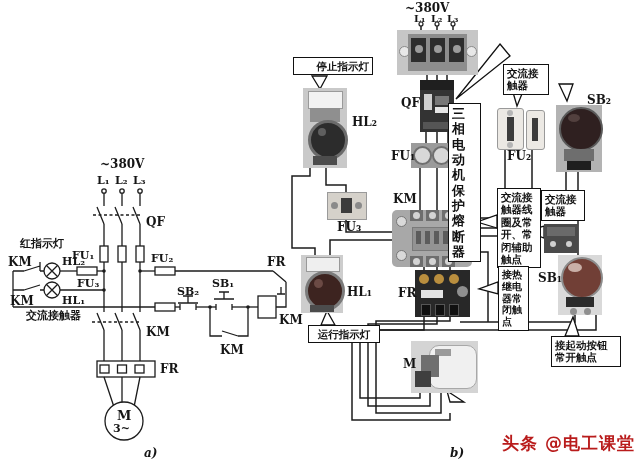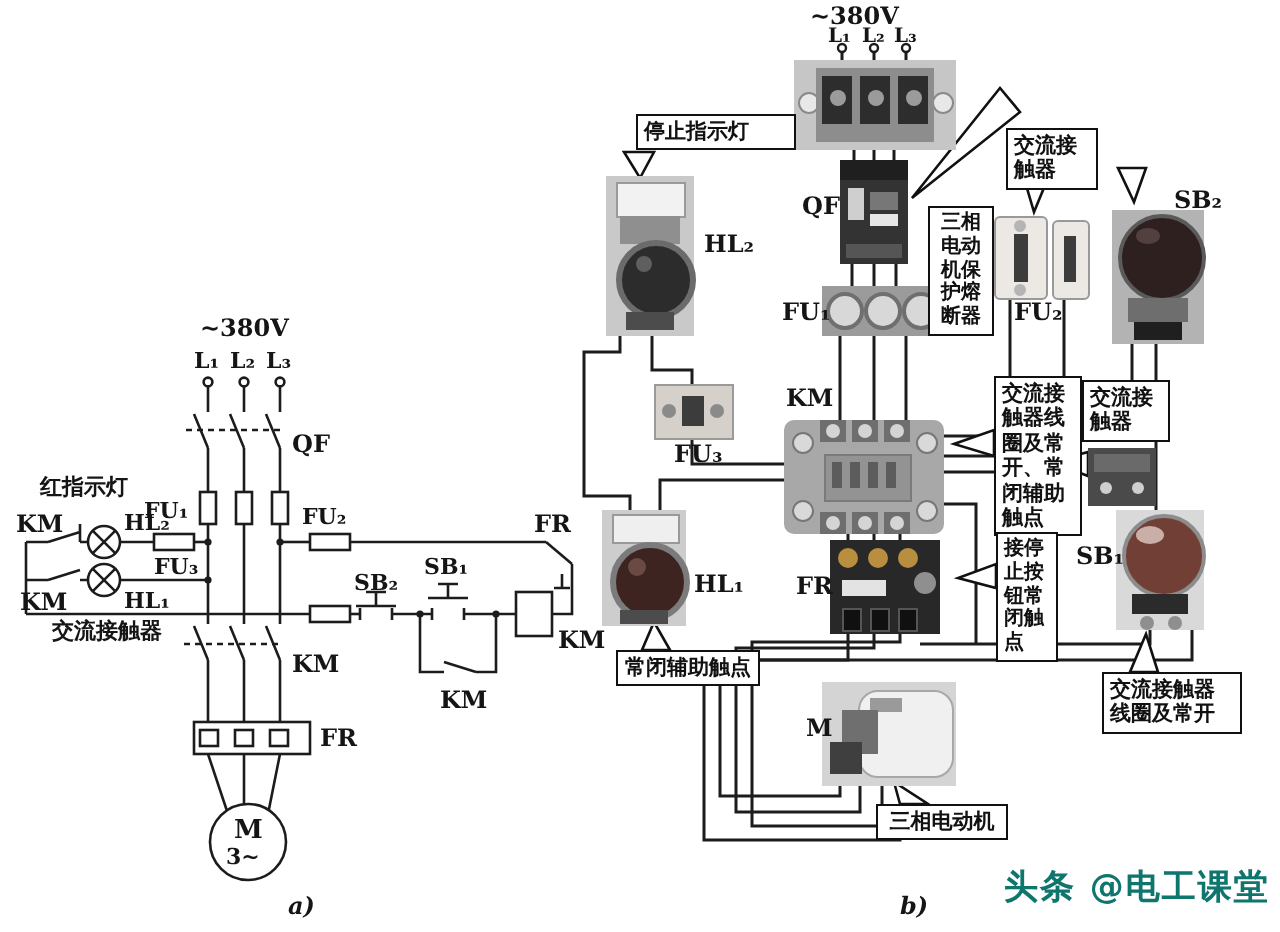--- a/index.html
+++ b/index.html
@@ -10,21 +10,21 @@
        font-size:12px;line-height:1;white-space:nowrap;}
   .cn{font-family:"DejaVu Sans",sans-serif;font-weight:bold;font-size:11px;}
   .callout{position:absolute;background:#fff;border:1.6px solid #111;color:#111;
            font-family:"DejaVu Sans",sans-serif;font-weight:bold;font-size:10.5px;
            line-height:1.18;padding:2px 3px;z-index:6;text-align:left;}
   .photo{position:absolute;z-index:3;}
   .abs{position:absolute;}
   .lbl,.callout{z-index:7;}
   .screw{border-radius:50%;}
   #watermark{position:absolute;left:502px;top:432px;width:136px;height:28px;
-     font-size:17px;font-weight:bold;color:#0f766e;letter-spacing:1px;
+     font-size:17px;font-weight:bold;color:#b91c1c;letter-spacing:1px;
      text-shadow:1.5px 1.5px 0 #ffffff;z-index:8;white-space:nowrap;}
 </style>
 </head>
 <body>
 
 <div id="stage">
 
   <svg width="640" height="466" viewBox="0 0 640 466">
     <g stroke="#1c1c1c" stroke-width="1.3" fill="none">
 
@@ -297,24 +297,23 @@
   <div class="lbl" style="left:337px;top:221px;">FU₃</div>
   <div class="lbl" style="left:393px;top:193px;">KM</div>
   <div class="lbl" style="left:347px;top:286px;">HL₁</div>
   <div class="lbl" style="left:398px;top:287px;">FR</div>
   <div class="lbl" style="left:507px;top:150px;">FU₂</div>
   <div class="lbl" style="left:587px;top:94px;">SB₂</div>
   <div class="lbl" style="left:538px;top:272px;">SB₁</div>
   <div class="lbl" style="left:403px;top:358px;">M</div>
   <div class="lbl" style="left:450px;top:447px;font-style:italic;">b)</div>
 
-  <div class="callout" style="left:293px;top:57px;width:72px;text-align:left;margin-left:25px;">停止指示灯</div>
+  <div class="callout" style="left:293px;top:57px;width:72px;text-align:right;">停止指示灯</div>
   <div class="callout" style="left:503px;top:64px;width:38px;">交流接触器</div>
-  <div class="callout" style="left:464px;top:103px;width:25px;font-size:10px;text-align:center;">三相电动机保护熔断器</div>
+  <div class="callout" style="left:448px;top:103px;width:25px;font-size:13px;">三相电动机保护熔断器</div>
   <div class="callout" style="left:497px;top:188px;width:36px;font-size:10.5px;">交流接触器线圈及常开、常闭辅助触点</div>
   <div class="callout" style="left:541px;top:190px;width:36px;">交流接触器</div>
-  <div class="callout" style="left:498px;top:266px;width:23px;font-size:10px;">接停止按钮常闭触点</div>
-  <div class="callout" style="left:551px;top:336px;width:62px;">交流接触器线圈及常开</div>
-  <div class="callout" style="left:308px;top:325px;width:64px;text-align:center;">常闭辅助触点</div>
-  <div class="callout" style="left:438px;top:402px;width:58px;text-align:center;">三相电动机</div>
+  <div class="callout" style="left:498px;top:266px;width:23px;font-size:10px;">接热继电器常闭触点</div>
+  <div class="callout" style="left:551px;top:336px;width:62px;">接起动按钮常开触点</div>
+  <div class="callout" style="left:308px;top:325px;width:64px;text-align:center;">运行指示灯</div>
 
   <div id="watermark">头条 @电工课堂</div>
 </div>
 
 </body></html>

